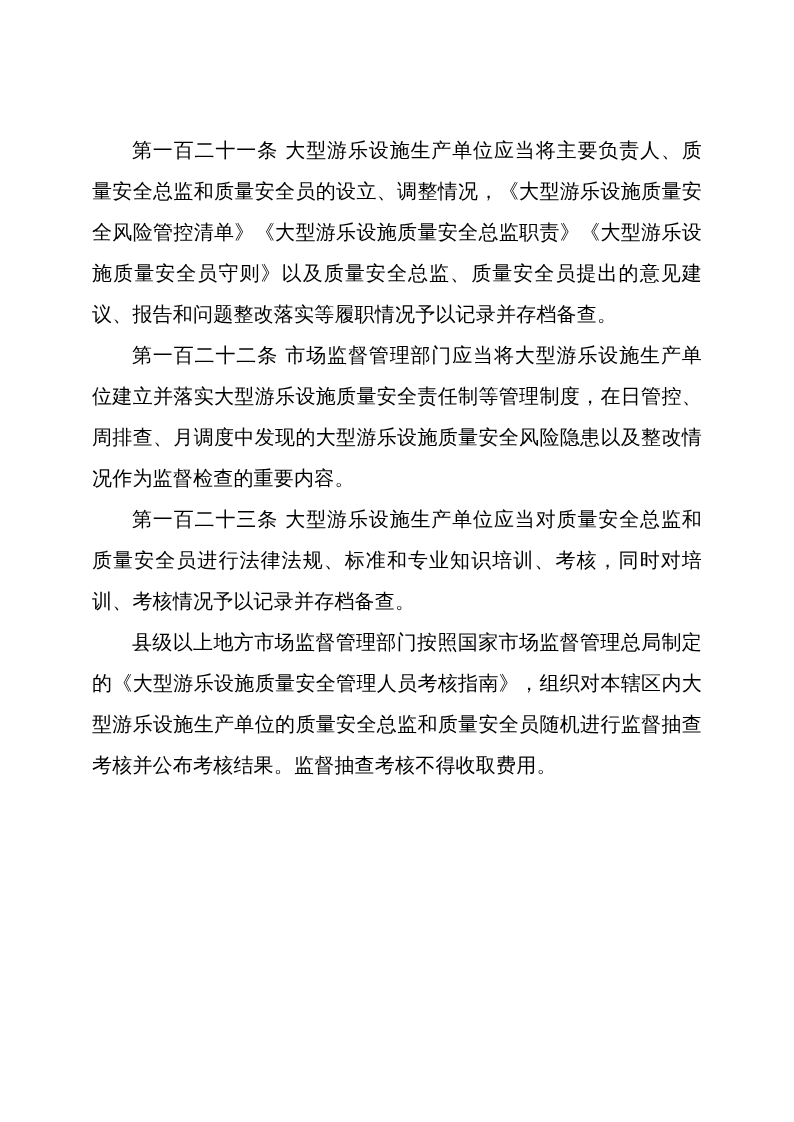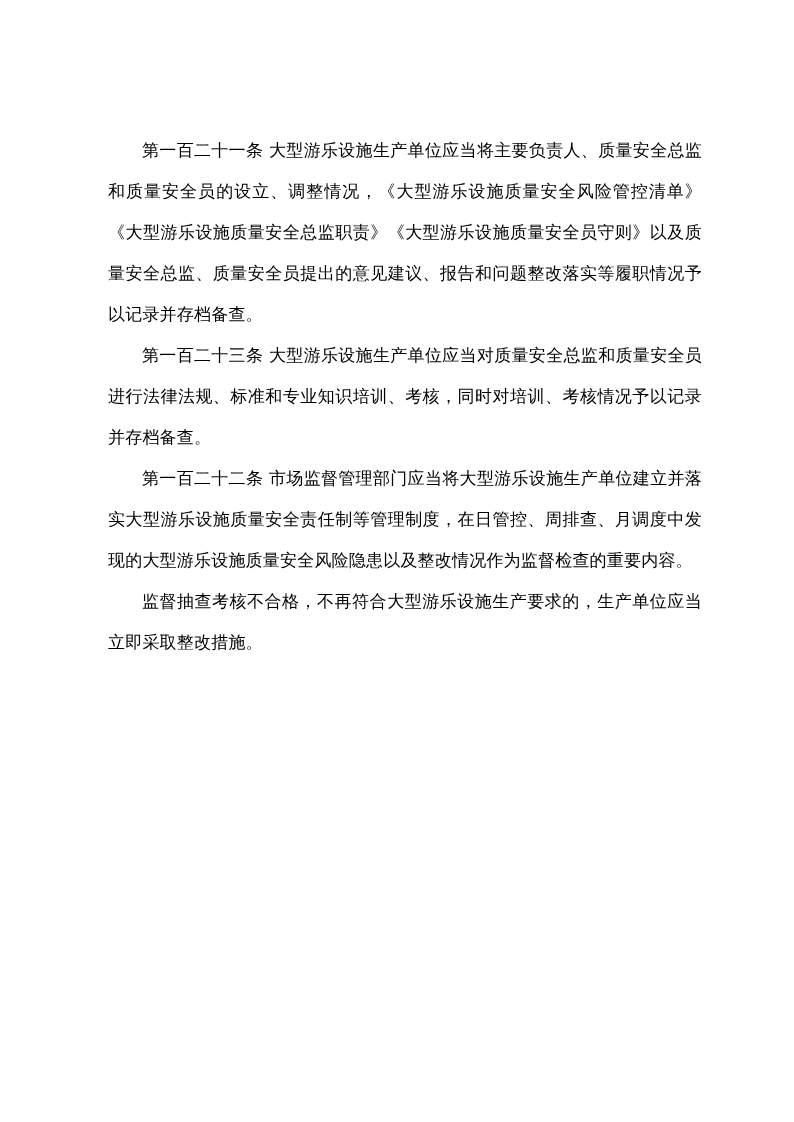--- a/index.html
+++ b/index.html
@@ -19,33 +19,33 @@
     width: 794px;
     height: 1122px;
     background: #ffffff;
     box-sizing: border-box;
     padding: 130px 92px 60px 92px;
   }
   .doc-body {
     width: 610px;
   }
   .para {
-    font-size: 17px;
+    font-size: 20px;
     line-height: 41px;
     text-align: justify;
     text-justify: inter-ideograph;
-    margin: 0 0 0 16px;
+    margin: 0 0 0 0;
     letter-spacing: 0.2px;
     text-indent: 2em;
     word-break: break-all;
   }
 </style>
 </head>
 <body>
 
 <div class="page">
   <div class="doc-body">
     <p class="para">第一百二十一条  大型游乐设施生产单位应当将主要负责人、质量安全总监和质量安全员的设立、调整情况，《大型游乐设施质量安全风险管控清单》《大型游乐设施质量安全总监职责》《大型游乐设施质量安全员守则》以及质量安全总监、质量安全员提出的意见建议、报告和问题整改落实等履职情况予以记录并存档备查。</p>
+    <p class="para">第一百二十二条  市场监督管理部门应当将大型游乐设施生产单位建立并落实大型游乐设施质量安全责任制等管理制度，在日管控、周排查、月调度中发现的大型游乐设施质量安全风险隐患以及整改情况作为监督检查的重要内容。</p>
     <p class="para">第一百二十三条  大型游乐设施生产单位应当对质量安全总监和质量安全员进行法律法规、标准和专业知识培训、考核，同时对培训、考核情况予以记录并存档备查。</p>
-    <p class="para">第一百二十二条  市场监督管理部门应当将大型游乐设施生产单位建立并落实大型游乐设施质量安全责任制等管理制度，在日管控、周排查、月调度中发现的大型游乐设施质量安全风险隐患以及整改情况作为监督检查的重要内容。</p>
-    <p class="para">监督抽查考核不合格，不再符合大型游乐设施生产要求的，生产单位应当立即采取整改措施。</p>
+    <p class="para">县级以上地方市场监督管理部门按照国家市场监督管理总局制定的《大型游乐设施质量安全管理人员考核指南》，组织对本辖区内大型游乐设施生产单位的质量安全总监和质量安全员随机进行监督抽查考核并公布考核结果。监督抽查考核不得收取费用。</p>
   </div>
 </div>
 
 </body></html>

